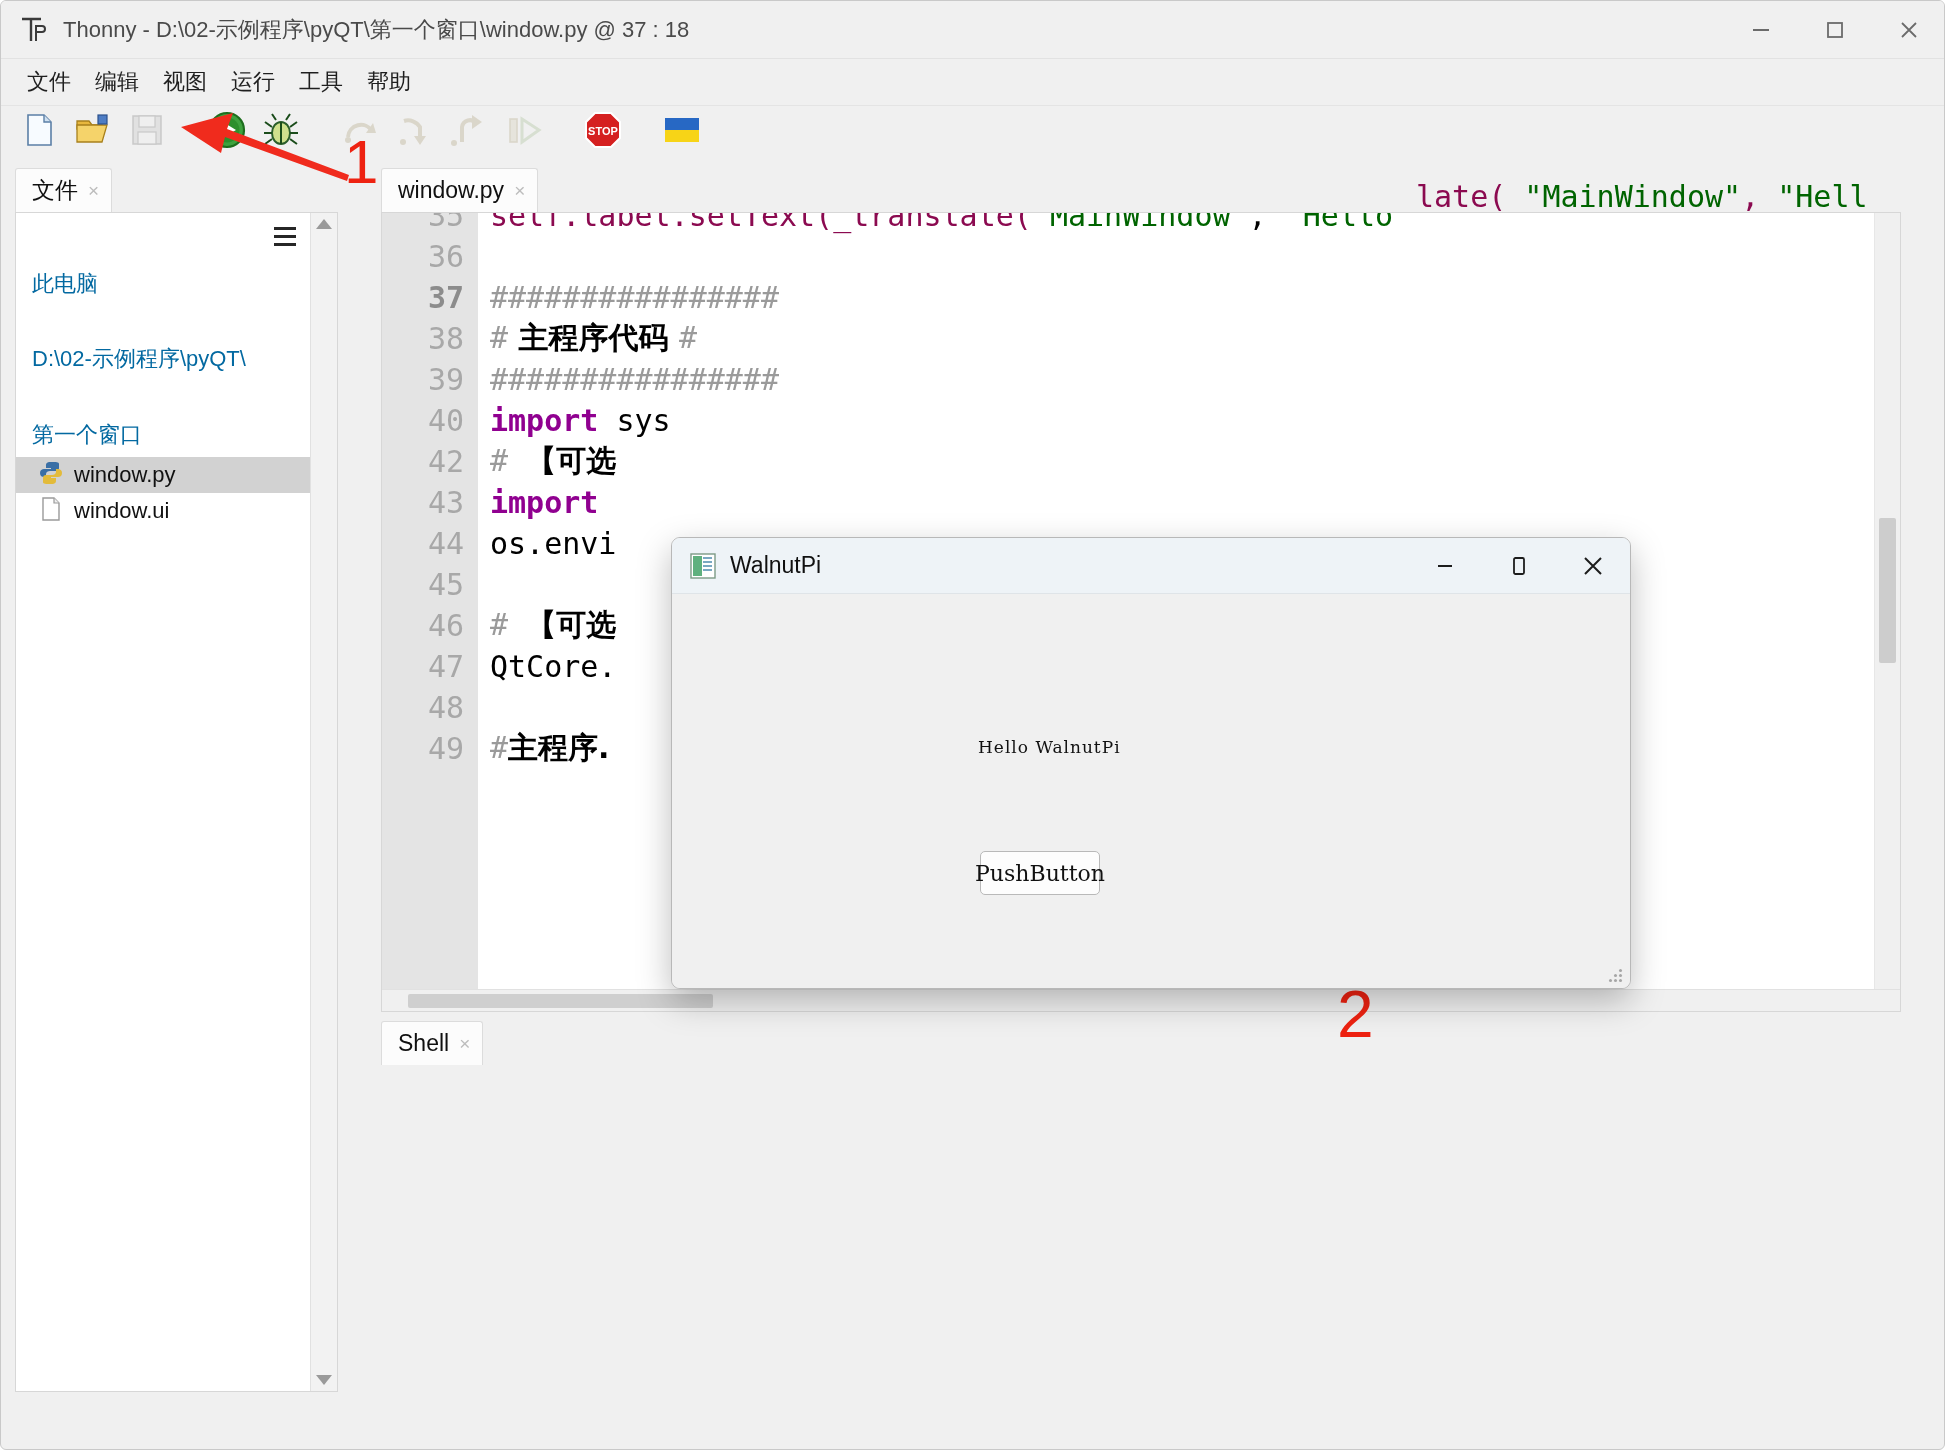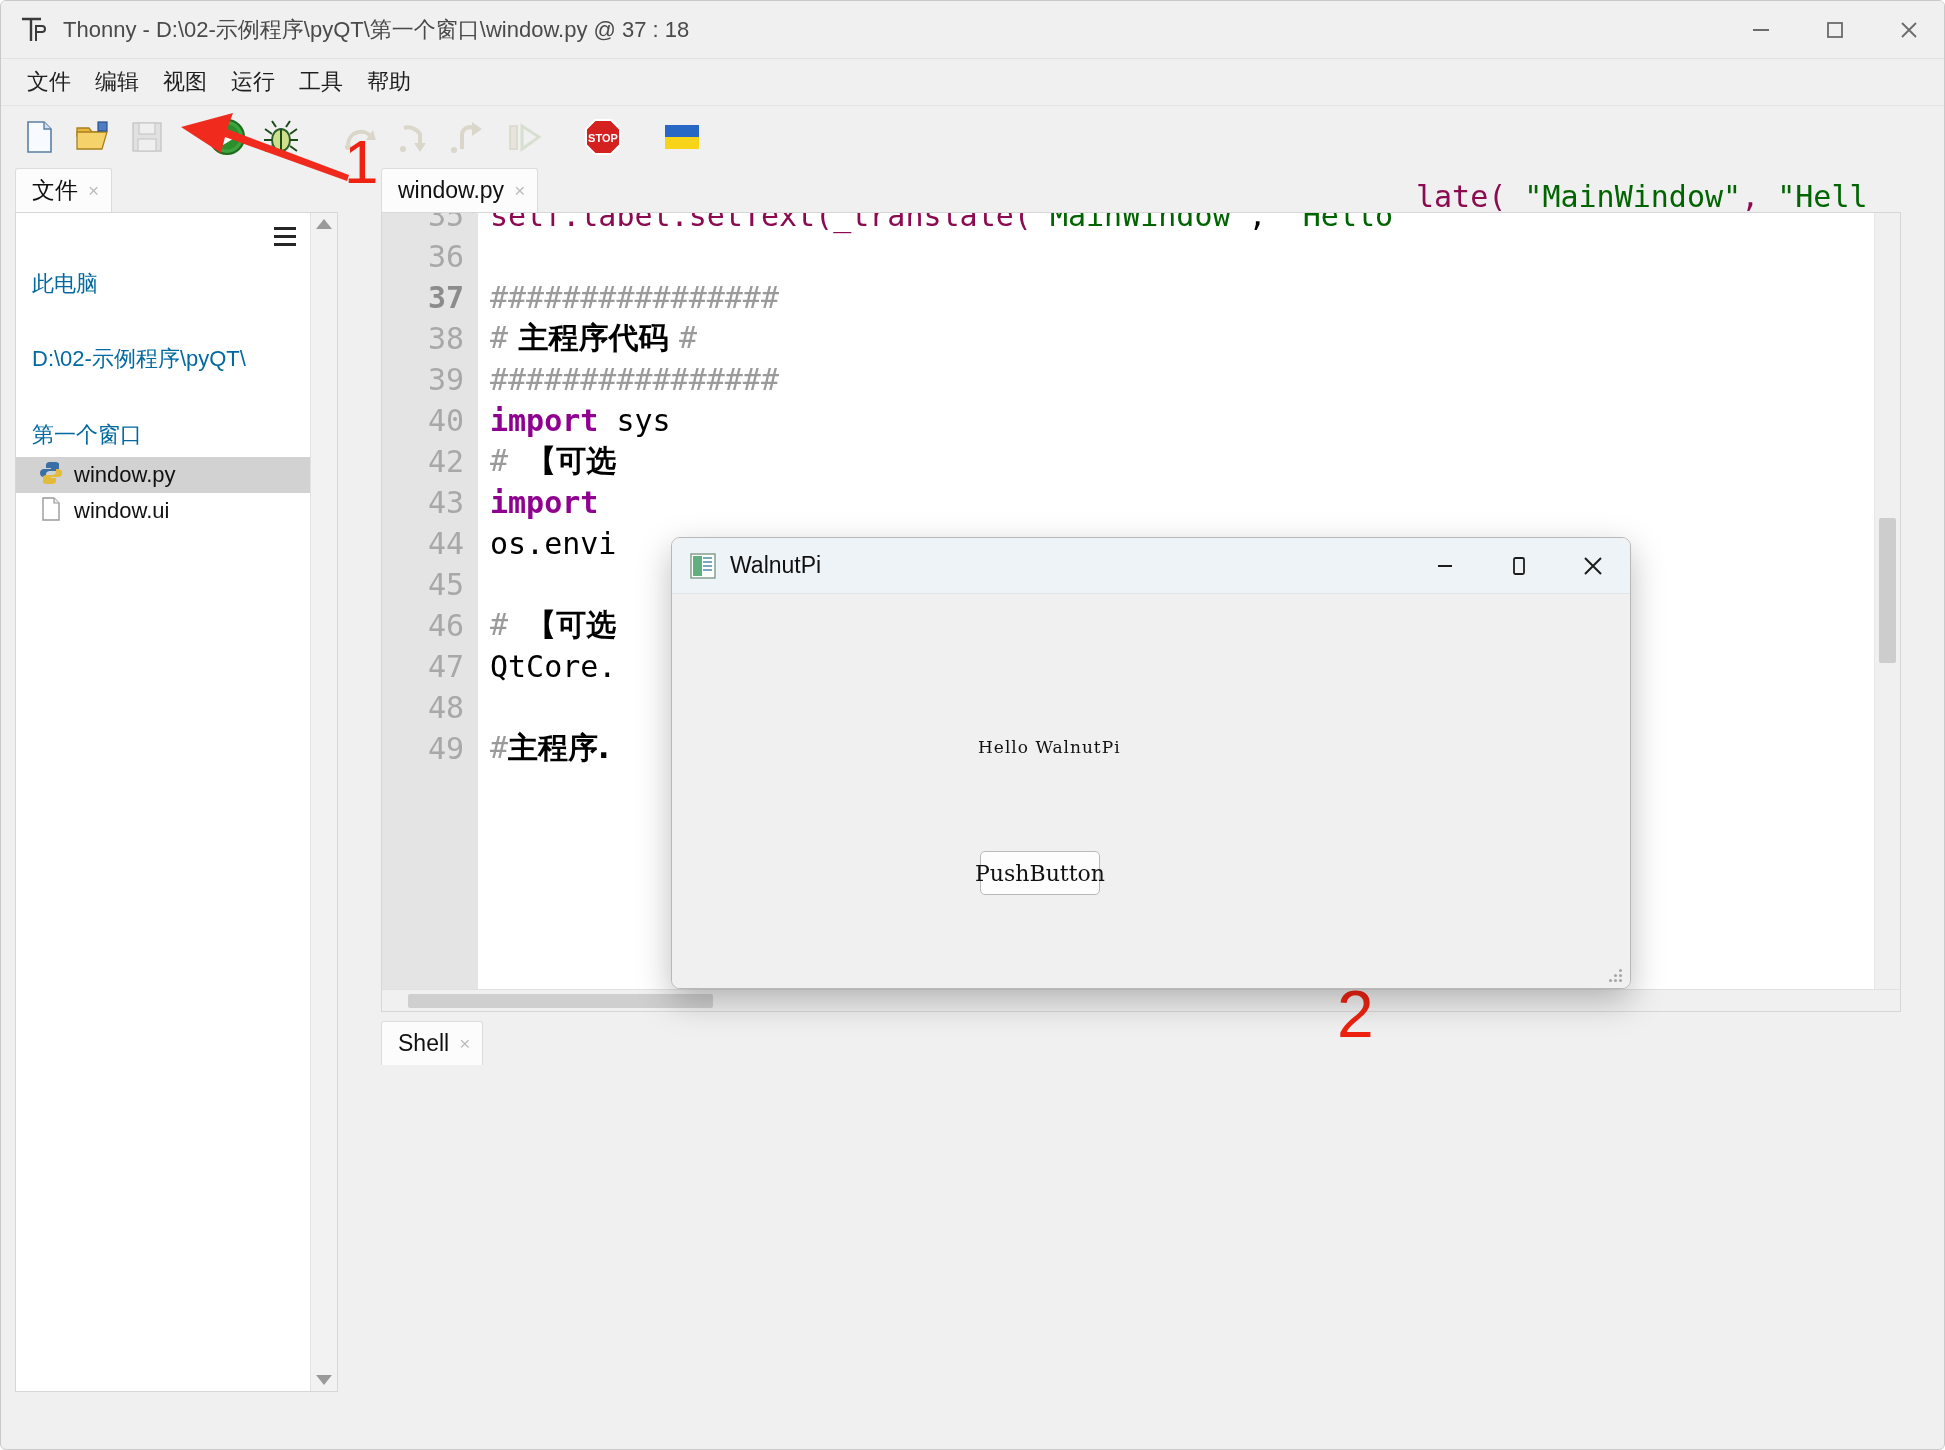--- a/index.html
+++ b/index.html
@@ -42,21 +42,21 @@
     background: #f0f0f0; display: flex; align-items: center; padding-left: 14px;
     border-bottom: 1px solid #e4e4e4;
   }
   .menuitem {
     font-size: 22px; color: #1f1f1f; padding: 4px 12px; white-space: nowrap;
   }
 
   
   .toolbar {
     position: absolute; left: 0; top: 105px; width: 1945px; height: 62px;
-    background: #f0f0f0; display: flex; align-items: center; padding-left: 14px; gap: 6px;
+    background: #f0f0f0; display: flex; align-items: flex-start; padding-left: 14px; gap: 6px;
   }
   .tool { width: 48px; height: 48px; display: flex; align-items: center; justify-content: center; }
   .tool.sp { margin-left: 26px; }
 
   
   .leftpane {
     position: absolute; left: 14px; top: 167px; width: 323px; height: 1224px;
   }
   .tabstrip { height: 44px; display: flex; align-items: flex-end; }
   .tab {

